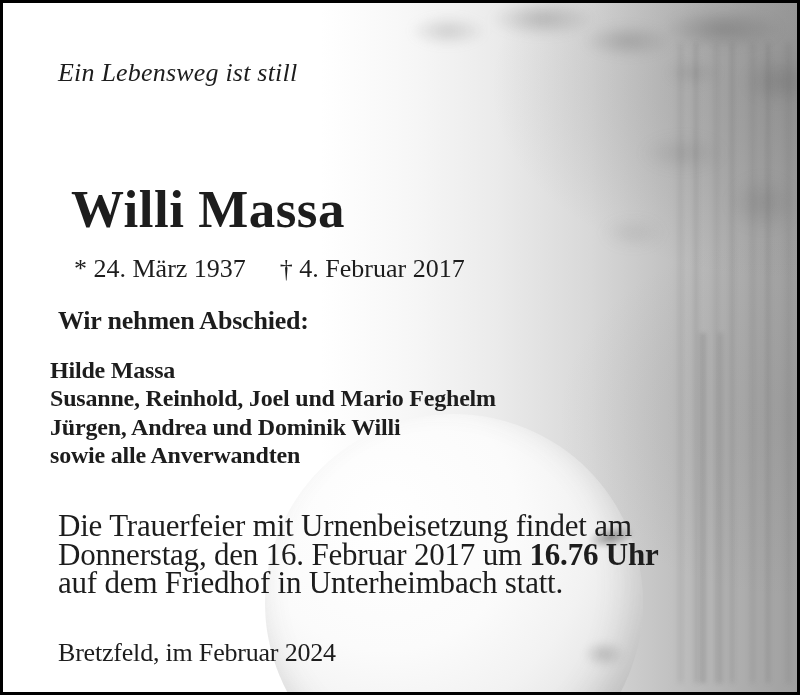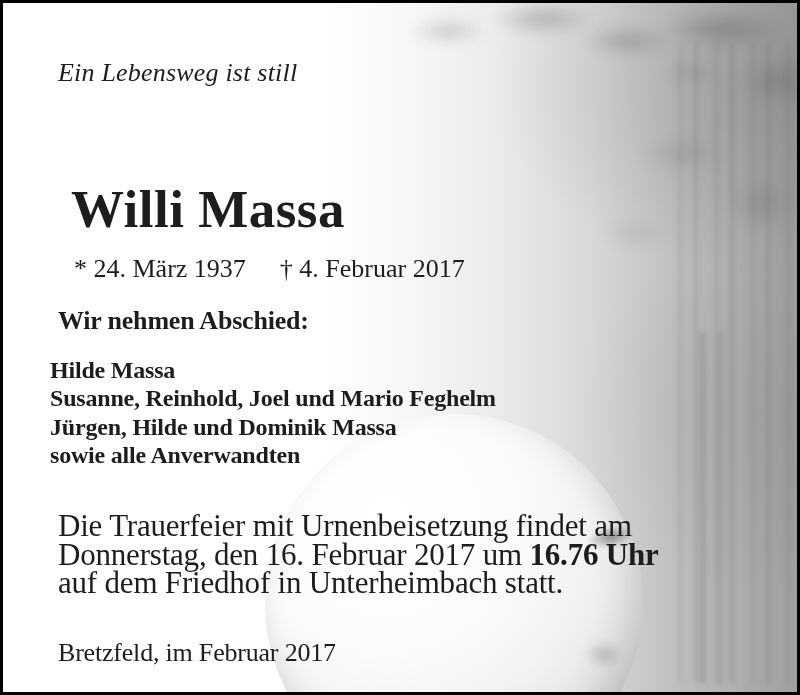--- a/index.html
+++ b/index.html
@@ -142,26 +142,26 @@
 
     <p class="dates">
       <span class="birth"><span>*</span> <span>24. März 1937</span></span><span class="death"><span>†</span> <span>4. Februar 2017</span></span>
     </p>
 
     <p class="farewell">Wir nehmen Abschied:</p>
 
     <div class="mourners">
       <div>Hilde Massa</div>
       <div>Susanne, Reinhold, Joel und Mario Feghelm</div>
-      <div>Jürgen, Hilde und Dominik Massa</div>
+      <div>Jürgen, Andrea und Dominik Willi</div>
       <div>sowie alle Anverwandten</div>
     </div>
 
     <div class="ceremony">
       <div>Die Trauerfeier mit Urnenbeisetzung findet am</div>
       <div><span>Donnerstag, den 16. Februar 2017 um </span><b>16.76 Uhr</b></div>
       <div>auf dem Friedhof in Unterheimbach statt.</div>
     </div>
 
-    <p class="place">Bretzfeld, im Februar 2017</p>
+    <p class="place">Bretzfeld, im Februar 2024</p>
 
   </div>
 </div>
 
 </body></html>

